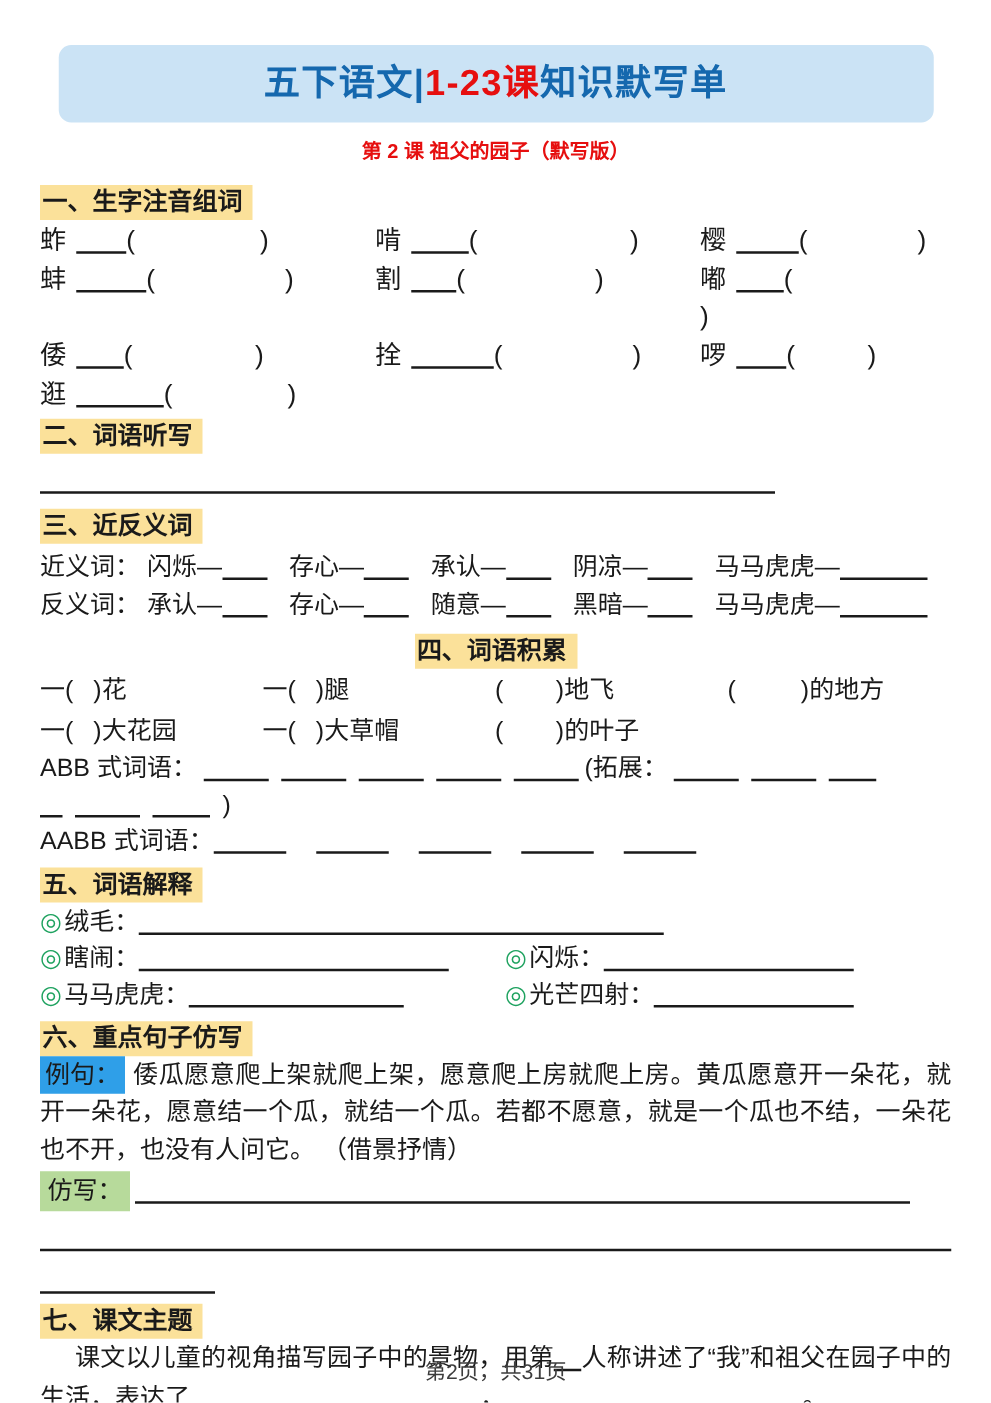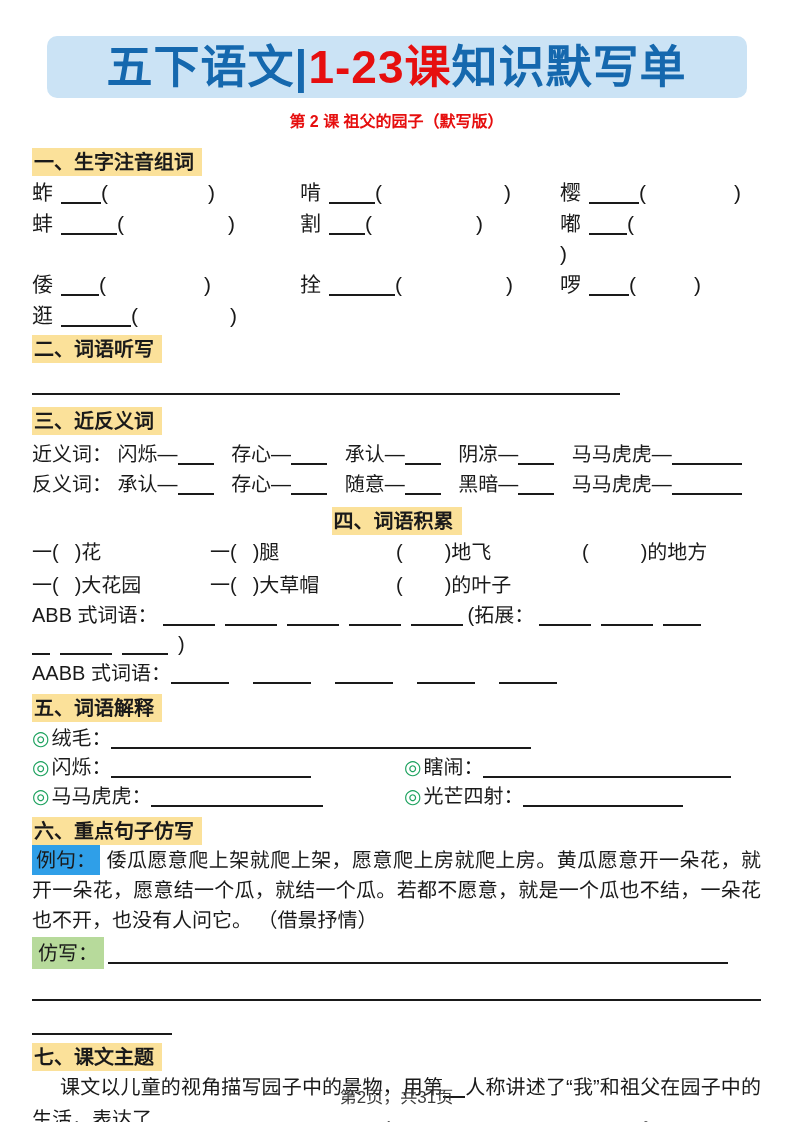--- a/index.html
+++ b/index.html
@@ -5,21 +5,21 @@
   html,body{margin:0;padding:0;background:#ffffff;}
   body{
     width:793px;height:1122px;overflow:hidden;
     font-family:"Liberation Sans","DejaVu Sans",sans-serif;
     color:#1a1a1a;position:relative;
   }
   
   .banner{
     margin:36px auto 0;width:700px;box-sizing:border-box;
     background:#cbe3f5;border-radius:10px;
-    text-align:center;font-weight:700;font-size:46px;line-height:62px;
+    text-align:center;font-weight:700;font-size:29px;line-height:62px;
     letter-spacing:1px;
   }
   .banner .blue{color:#1568ae;}
   .banner .red{color:#e60f0f;}
   .subtitle{
     margin-top:8px;text-align:center;
     font-size:16px;line-height:32px;font-weight:700;color:#e60f0f;
   }
   
   .content{padding:0 32px;font-size:20px;}
@@ -158,22 +158,22 @@
     <span>AABB 式词语：</span><span class="blank"></span><span class="blank"></span><span class="blank"></span><span class="blank"></span><span class="blank"></span>
   </div>
 
   <div style="margin-top:6px;">
     <span class="sec-title">五、词语解释</span>
   </div>
   <div class="defrow" style="margin-top:2px;">
     <span class="bullet">◎</span><span>绒毛：</span><span class="blank" style="width:420px"></span>
   </div>
   <div class="defgrid">
+    <div><span class="bullet">◎</span><span>瞎闹：</span><span class="blank" style="width:248px"></span></div>
     <div><span class="bullet">◎</span><span>闪烁：</span><span class="blank" style="width:200px"></span></div>
-    <div><span class="bullet">◎</span><span>瞎闹：</span><span class="blank" style="width:248px"></span></div>
     <div><span class="bullet">◎</span><span>马马虎虎：</span><span class="blank" style="width:172px"></span></div>
     <div><span class="bullet">◎</span><span>光芒四射：</span><span class="blank" style="width:160px"></span></div>
   </div>
 
   <div style="margin-top:6px;">
     <span class="sec-title">六、重点句子仿写</span>
   </div>
   <p class="example">
     <span class="exlabel">例句：</span><span>倭瓜愿意爬上架就爬上架，愿意爬上房就爬上房。黄瓜愿意开一朵花，就开一朵花，愿意结一个瓜，就结一个瓜。若都不愿意，就是一个瓜也不结，一朵花也不开，也没有人问它。 （借景抒情）</span>
   </p>

